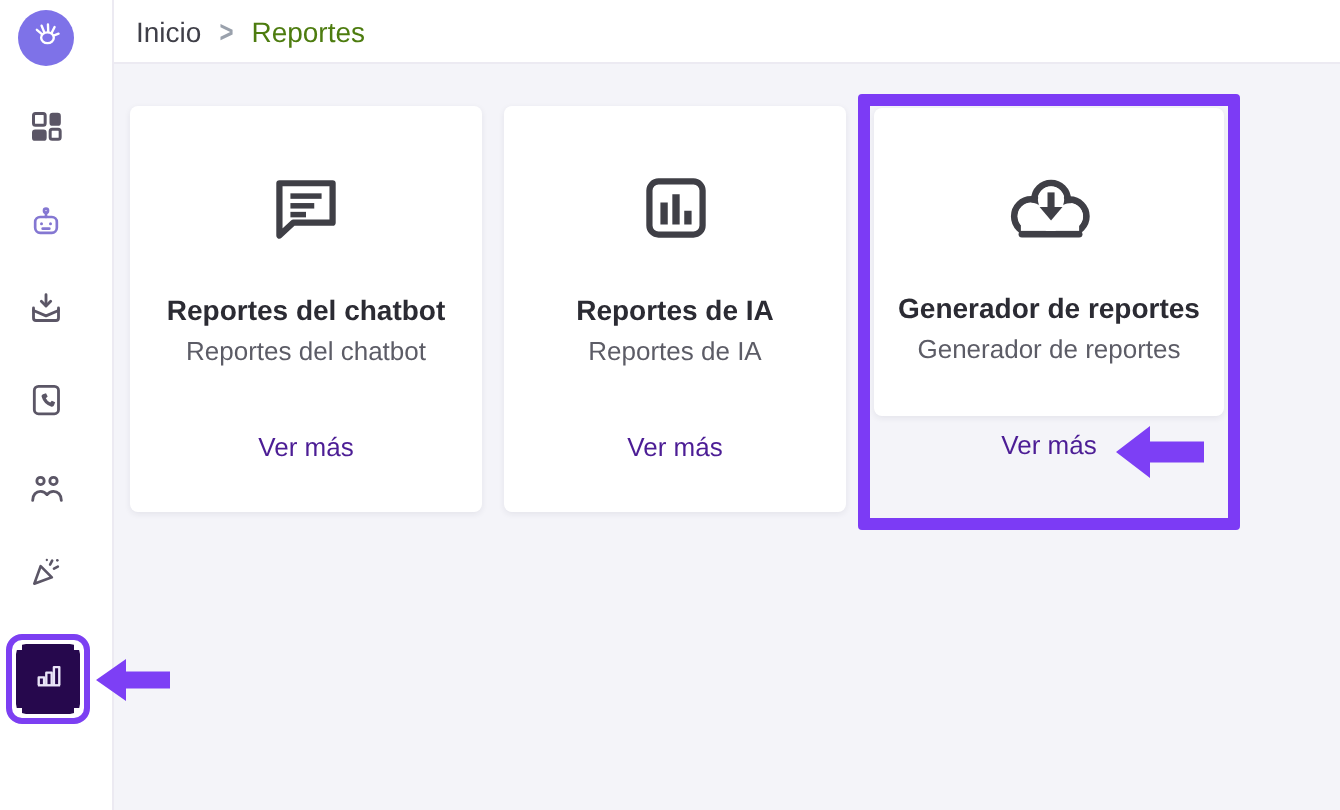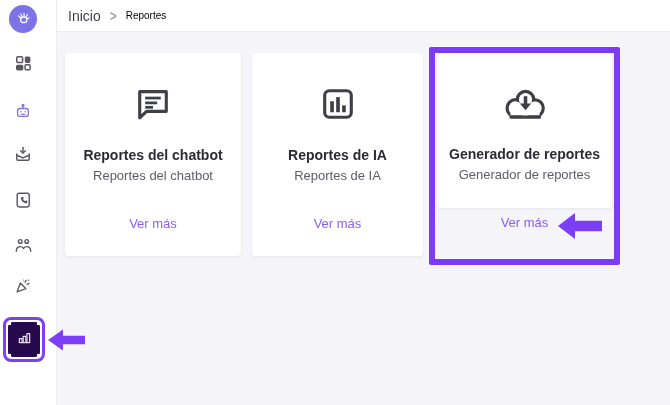--- a/index.html
+++ b/index.html
@@ -47,39 +47,39 @@
   .handle.br { right: 0; bottom: 0; }
 
   
   .topbar {
     position: absolute; left: 57px; top: 0; width: 613px; height: 32px;
     background: #ffffff; border-bottom: 1px solid #eceaf2;
     display: flex; align-items: center; padding-left: 11px; z-index: 1;
   }
   .crumb { font-size: 14px; color: #3f3f48; font-weight: 500; cursor: pointer; }
   .crumb-sep { font-size: 12px; color: #9aa1ac; margin: 0 9px; font-weight: 700; transform: scaleY(1.25); }
-  .crumb-current { font-size: 10px; color: #000000; font-weight: 500; }
+  .crumb-current { font-size: 14px; color: #4d7c0f; font-weight: 500; }
 
   
   .main {
     position: absolute; left: 57px; top: 32px; width: 613px; height: 373px;
     background: #f4f4f9;
   }
   .card {
     position: absolute; top: 21px; height: 203px; background: #ffffff;
     border-radius: 4px; box-shadow: 0 1px 3px rgba(40,40,70,0.08);
     display: flex; flex-direction: column; align-items: center; text-align: left;
   }
   .card.c1 { left: 8px;   width: 176px; }
   .card.c2 { left: 195px; width: 171px; }
   .card.c3 { left: 380px; width: 175px; top: 22px; height: 154px; }
   .card-icon { margin-top: 28px; height: 46px; display: flex; align-items: center; justify-content: center; }
   .card-title { margin-top: 20px; font-size: 14px; font-weight: 700; color: #2b2b33; line-height: 17px; }
   .card-sub { margin-top: 4px; font-size: 13px; color: #5c5c66; line-height: 15px; }
-  .card-link { margin-top: 33px; font-size: 13px; font-weight: 500; color: #8b5cf6; cursor: pointer; }
+  .card-link { margin-top: 33px; font-size: 13px; font-weight: 500; color: #4c1d95; cursor: pointer; }
 
   
   .annot-rect {
     position: absolute; left: 429px; top: 47px; width: 191px; height: 218px;
     border: 6px solid #7c3bf5; border-radius: 2px; z-index: 4; pointer-events: none;
   }
   .annot-arrow { position: absolute; z-index: 5; pointer-events: none; line-height: 0; }
   .annot-arrow.a1 { left: 48px; top: 328px; }
   .annot-arrow.a2 { left: 558px; top: 211px; }
 </style>

